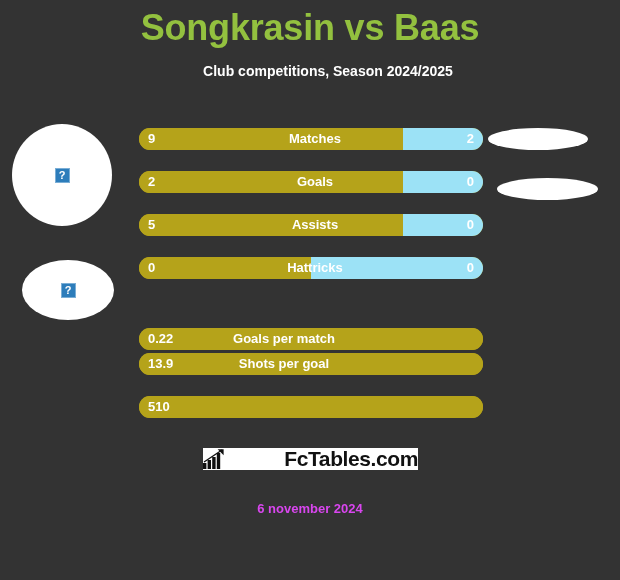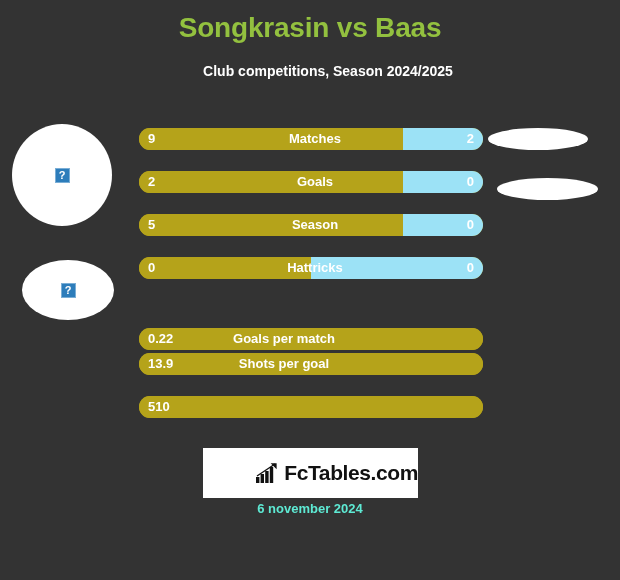--- a/index.html
+++ b/index.html
@@ -22,21 +22,21 @@
   }
 
   
   .title {
     position: absolute;
     left: 0;
     top: 8px;
     width: 620px;
     text-align: center;
     color: #93c13f;
-    font-size: 28px;
+    font-size: 36px;
     font-weight: bold;
     letter-spacing: -0.2px;
     line-height: 40px;
     white-space: nowrap;
   }
   .subtitle {
     position: absolute;
     left: 18px;
     top: 62px;
     width: 620px;
@@ -137,25 +137,25 @@
     left: 0;
     right: 54px;
   }
 
   
   .logo {
     position: absolute;
     left: 203px;
     top: 448px;
     width: 215px;
-    height: 50px;
+    height: 22px;
     background: #ffffff;
     display: flex;
     align-items: center;
-    justify-content: flex-end;
+    justify-content: space-between;
     gap: 6px;
   }
   .logo-icon {
     width: 22px;
     height: 20px;
     display: block;
   }
   .logo-text {
     color: #111111;
     font-size: 21px;
@@ -165,21 +165,21 @@
     white-space: nowrap;
   }
 
   
   .date {
     position: absolute;
     left: 0;
     top: 500px;
     width: 620px;
     text-align: center;
-    color: #5eead4;
+    color: #d946ef;
     font-size: 13px;
     font-weight: bold;
     line-height: 18px;
     white-space: nowrap;
   }
 </style>
 </head>
 <body>
 
 <div class="stage">
@@ -209,21 +209,21 @@
         <div class="fill-home" style="width: 76.7%;"></div>
         <div class="fill-away" style="width: 23.3%;"></div>
         <span class="val val-home">2</span>
         <span class="label">Goals</span>
         <span class="val val-away">0</span>
       </div>
       <div class="row" style="top: 214px;">
         <div class="fill-home" style="width: 76.7%;"></div>
         <div class="fill-away" style="width: 23.3%;"></div>
         <span class="val val-home">5</span>
-        <span class="label">Season</span>
+        <span class="label">Assists</span>
         <span class="val val-away">0</span>
       </div>
       <div class="row" style="top: 257px;">
         <div class="fill-home" style="width: 50%;"></div>
         <div class="fill-away" style="width: 50%;"></div>
         <span class="val val-home">0</span>
         <span class="label">Hattricks</span>
         <span class="val val-away">0</span>
       </div>
       <div class="row single" style="top: 310px; margin-top: 18px;">

